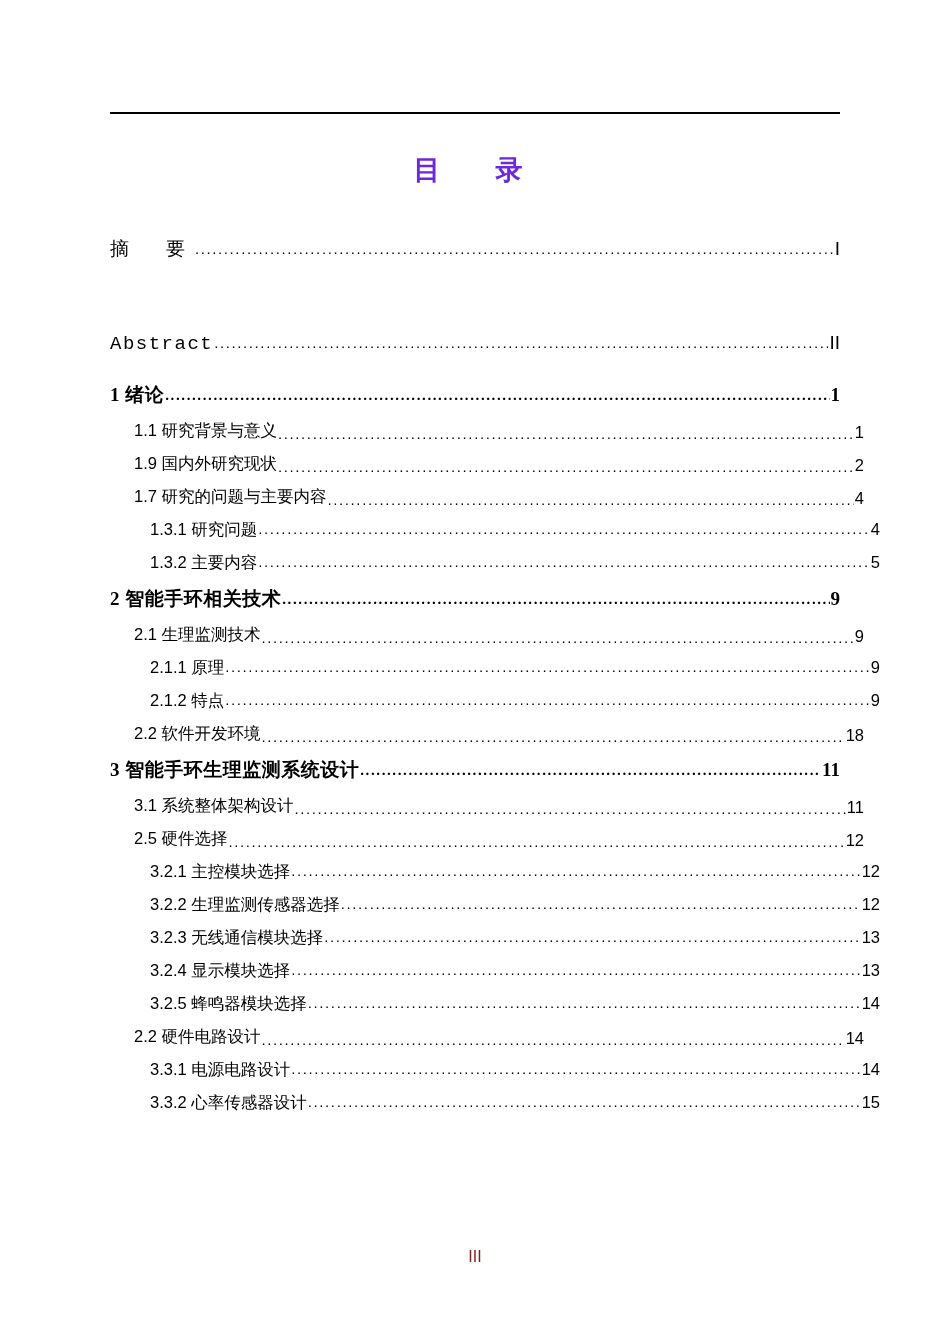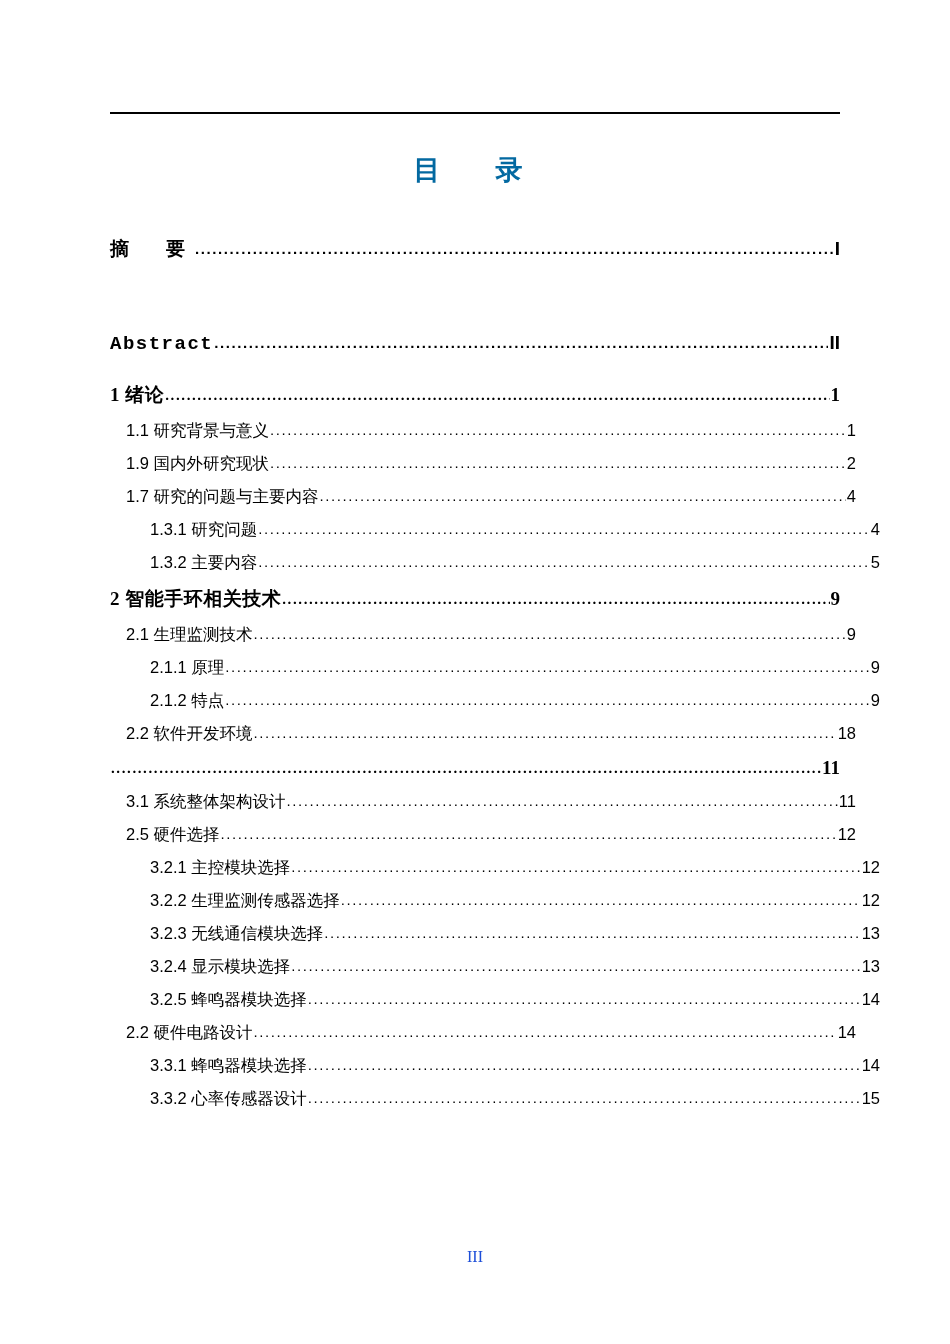--- a/index.html
+++ b/index.html
@@ -31,21 +31,21 @@
     border-top: 2px solid #000;
     width: 730px;
   }
   .doc-title {
     margin-top: 38px;
     text-align: center;
     font-family: "Liberation Sans", sans-serif;
     font-weight: bold;
     font-size: 27px;
     letter-spacing: 14px;
-    color: #0369a1;
+    color: #6d28d9;
   }
   .toc {
     margin-top: 48px;
   }
   .toc-row {
     display: flex;
     align-items: baseline;
     width: 100%;
     white-space: nowrap;
   }
@@ -66,62 +66,63 @@
   }
   .toc-page {
     flex: 0 0 auto;
     text-align: right;
   }
 
   
   .lvl-front {
     margin-bottom: 27px;
     font-family: "Liberation Sans", sans-serif;
-    font-weight: bold;
+    font-weight: normal;
     font-size: 19px;
   }
   .lvl-front .toc-label { letter-spacing: 9px; }
   .lvl-front.latin .toc-label { letter-spacing: 1.5px; font-family: "Liberation Mono", monospace; margin-top: 44px; }
   .lvl-front .toc-page { font-size: 19px; }
 
   
   .lvl-1 {
     margin-top: 12px;
     margin-bottom: 12px;
     font-family: Liberation Serif, serif;
     font-weight: bold;
     font-size: 19px;
   }
   .lvl-1 .toc-label { letter-spacing: 0.5px; }
 
   
   .lvl-2 {
-    margin-left: 16px;
+    margin-left: 24px;
     margin-bottom: 11px;
     font-family: "Liberation Sans", sans-serif;
     font-size: 16.5px;
+    align-items: flex-end;
   }
   
   .lvl-3 {
     margin-left: 40px;
     margin-bottom: 11px;
     font-family: "Liberation Sans", sans-serif;
     font-size: 16.5px;
   }
   .lvl-2 .toc-page, .lvl-3 .toc-page { font-size: 16.5px; }
 
   .page-number {
     position: absolute;
     left: 0;
     right: 0;
     bottom: 78px;
     text-align: center;
-    font-family: Liberation Serif, serif;
+    font-family: Liberation Sans, sans-serif;
     font-size: 16px;
-    color: #1d4ed8;
+    color: #7f1d1d;
   }
 </style>
 </head>
 <body>
 
 <div class="page">
   <div class="content">
     <div class="top-rule"></div>
     <div class="doc-title">目　录</div>
     <div class="toc" id="toc-list">
@@ -184,20 +185,21 @@
           <span class="toc-label">2.1.2 特点</span>
           <span class="toc-dots">..................................................................................................................................................</span>
           <span class="toc-page">9</span>
         </div>
         <div class="toc-row lvl-2">
           <span class="toc-label">2.2 软件开发环境</span>
           <span class="toc-dots">..................................................................................................................................................</span>
           <span class="toc-page">18</span>
         </div>
         <div class="toc-row lvl-1">
+          <span class="toc-label">3 智能手环生理监测系统设计</span>
           <span class="toc-dots">..................................................................................................................................................</span>
           <span class="toc-page">11</span>
         </div>
         <div class="toc-row lvl-2">
           <span class="toc-label">3.1 系统整体架构设计</span>
           <span class="toc-dots">..................................................................................................................................................</span>
           <span class="toc-page">11</span>
         </div>
         <div class="toc-row lvl-2">
           <span class="toc-label">2.5 硬件选择</span>
@@ -228,21 +230,21 @@
           <span class="toc-label">3.2.5 蜂鸣器模块选择</span>
           <span class="toc-dots">..................................................................................................................................................</span>
           <span class="toc-page">14</span>
         </div>
         <div class="toc-row lvl-2">
           <span class="toc-label">2.2 硬件电路设计</span>
           <span class="toc-dots">..................................................................................................................................................</span>
           <span class="toc-page">14</span>
         </div>
         <div class="toc-row lvl-3">
-          <span class="toc-label">3.3.1 蜂鸣器模块选择</span>
+          <span class="toc-label">3.3.1 电源电路设计</span>
           <span class="toc-dots">..................................................................................................................................................</span>
           <span class="toc-page">14</span>
         </div>
         <div class="toc-row lvl-3">
           <span class="toc-label">3.3.2 心率传感器设计</span>
           <span class="toc-dots">..................................................................................................................................................</span>
           <span class="toc-page">15</span>
         </div>
       </div>
   </div>

